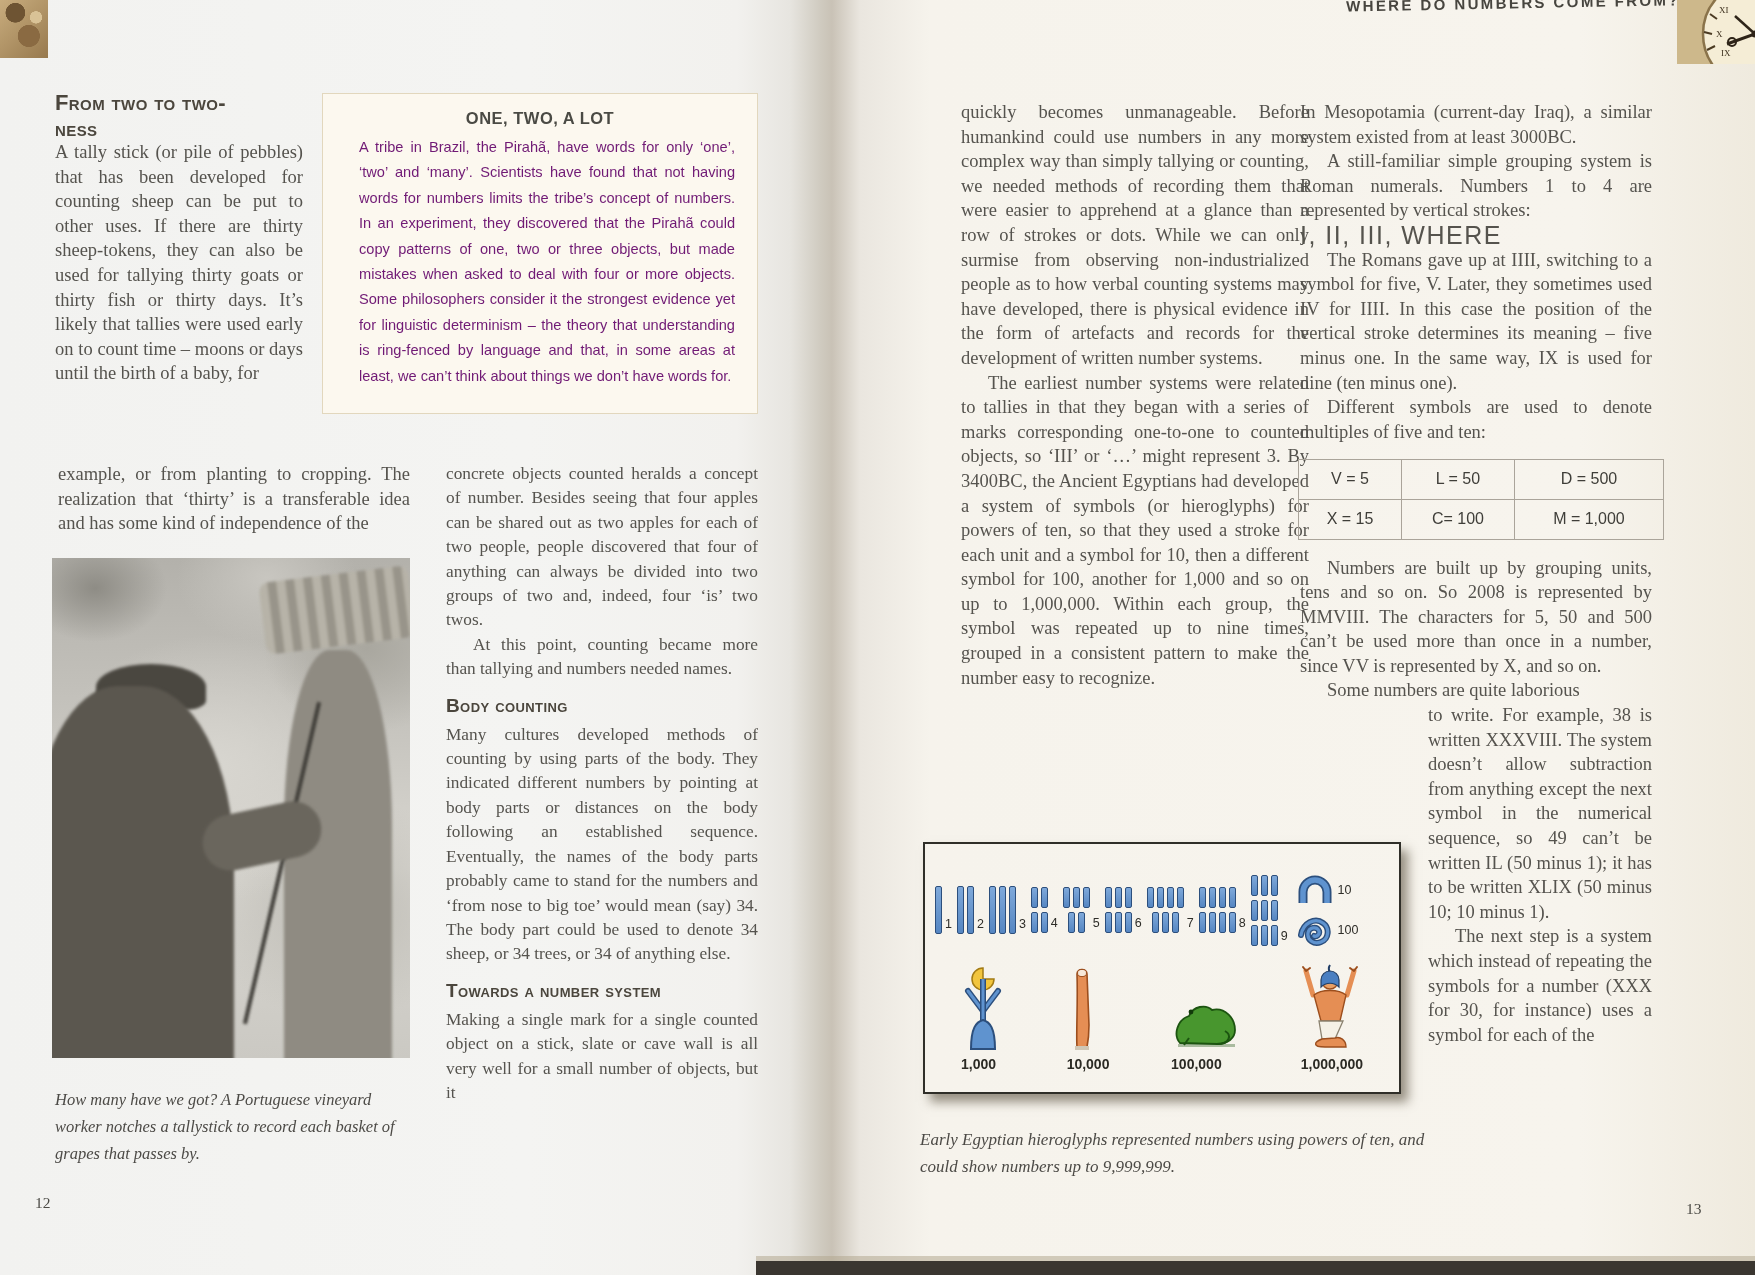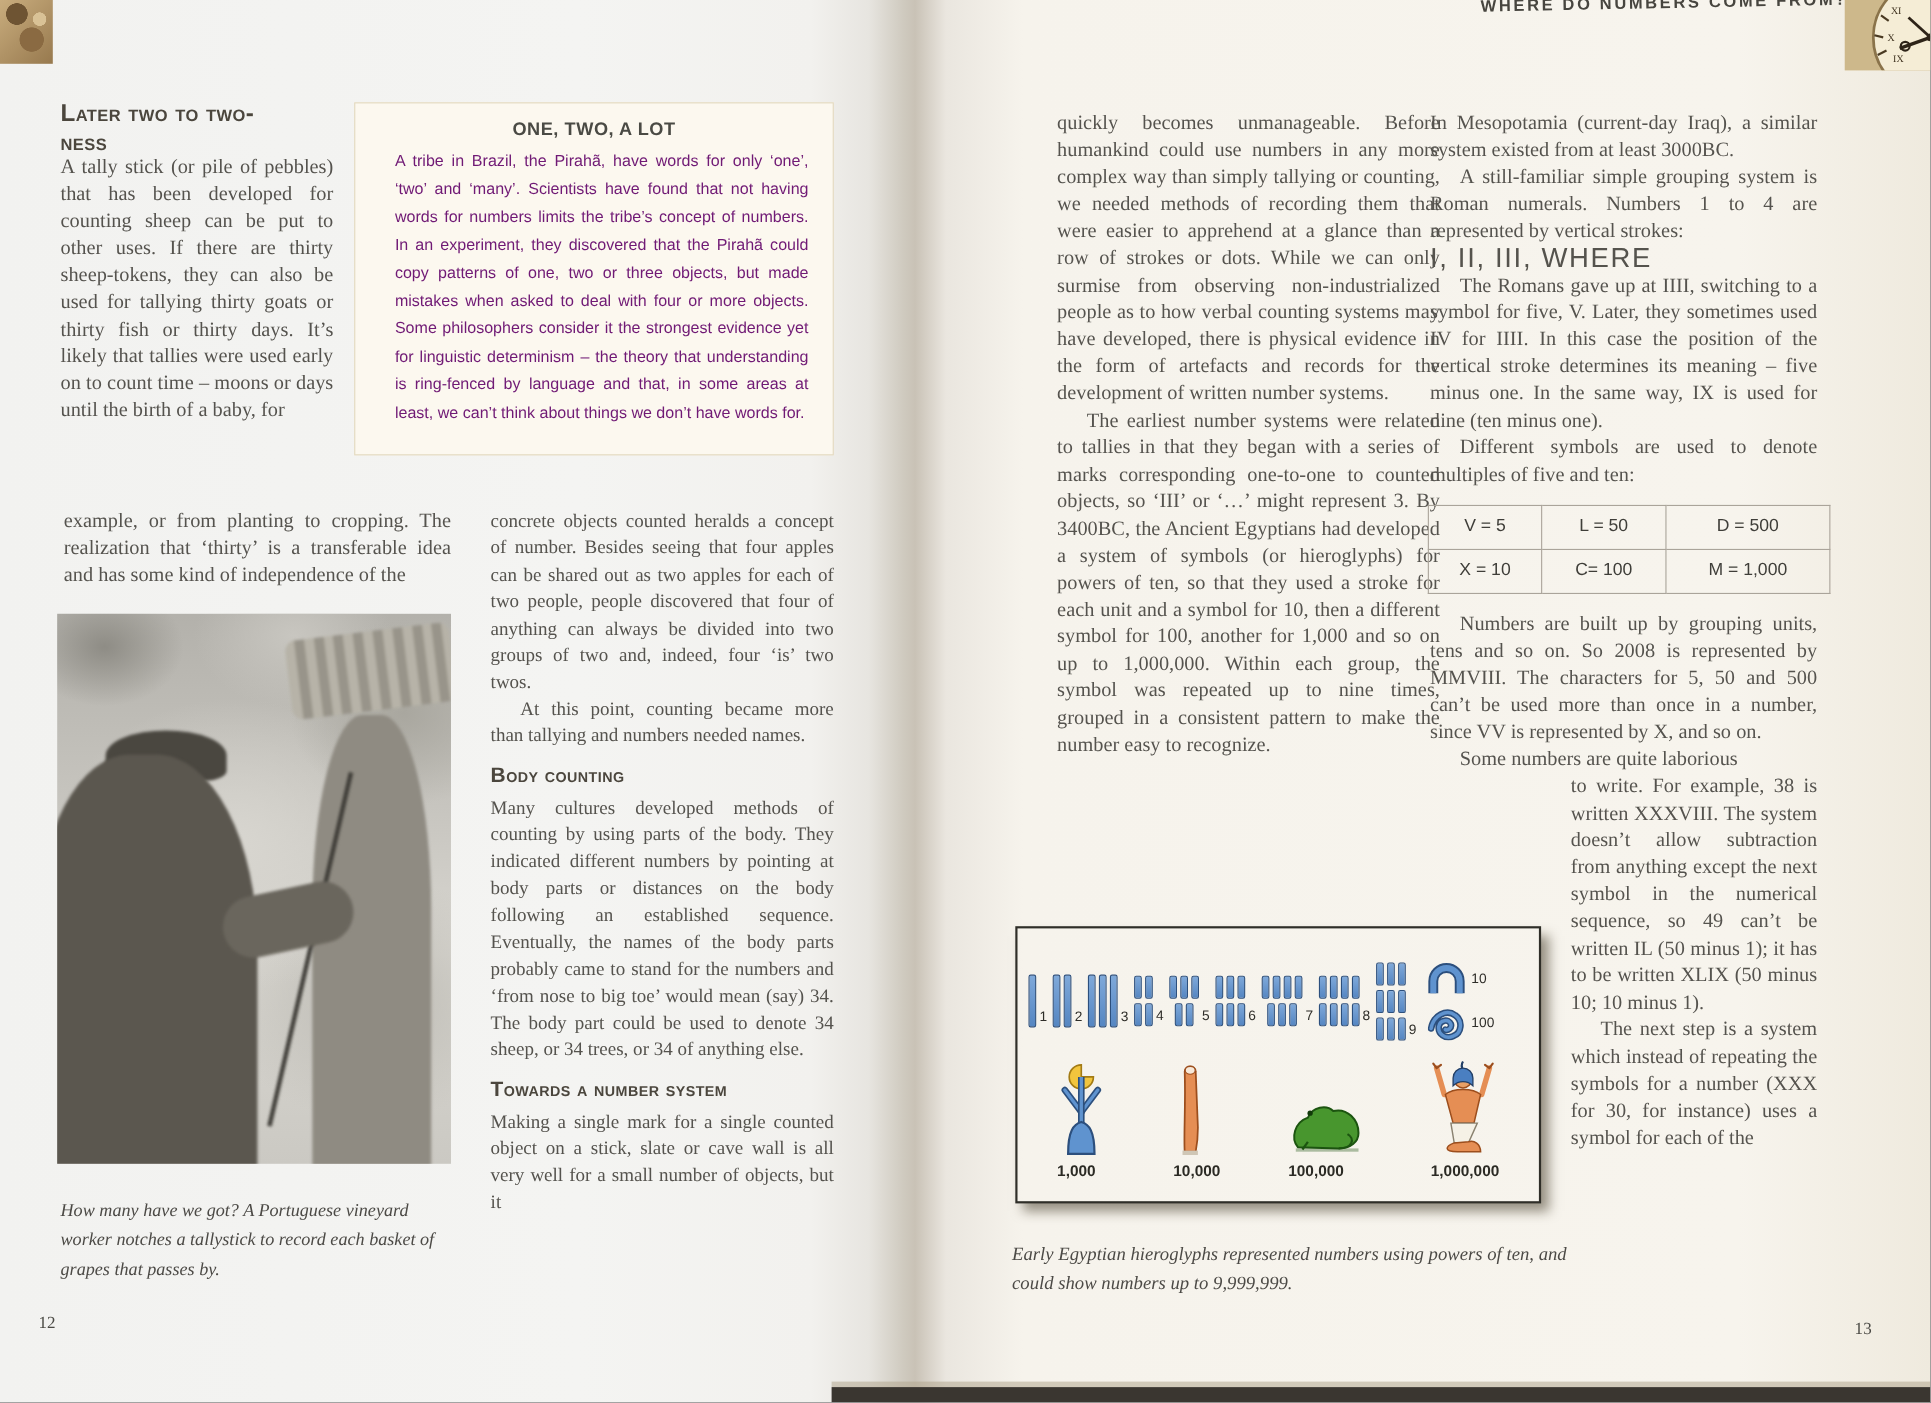--- a/index.html
+++ b/index.html
@@ -126,21 +126,21 @@
       <text x="42" y="13" font-family="Liberation Serif,serif" font-size="9" fill="#3c2f1c">XI</text>
       <text x="39" y="37" font-family="Liberation Serif,serif" font-size="9" fill="#3c2f1c">X</text>
       <text x="44" y="56" font-family="Liberation Serif,serif" font-size="9" fill="#3c2f1c">IX</text>
       <line x1="78" y1="34" x2="50" y2="44" stroke="#2e2418" stroke-width="3"></line>
       <line x1="78" y1="34" x2="58" y2="16" stroke="#2e2418" stroke-width="2.5"></line>
       <circle cx="55" cy="42" r="4" fill="none" stroke="#2e2418" stroke-width="2"></circle>
       <circle cx="78" cy="34" r="3.5" fill="#2e2418"></circle>
     </svg>
   </div>
 
-  <div class="abs lp-heading sc-head">Later two to two-ness</div>
+  <div class="abs lp-heading sc-head">From two to two-ness</div>
 
   <div class="abs lp-col1 body-text">
     <p>A tally stick (or pile of pebbles) that has been developed for counting sheep can be put to other uses. If there are thirty sheep-tokens, they can also be used for tallying thirty goats or thirty fish or thirty days. It’s likely that tallies were used early on to count time – moons or days until the birth of a baby, for</p>
   </div>
 
   <div class="abs info-box">
     <div class="box-title">ONE, TWO, A LOT</div>
     <div class="box-body">A tribe in Brazil, the Pirahã, have words for only ‘one’, ‘two’ and ‘many’. Scientists have found that not having words for numbers limits the tribe’s concept of numbers. In an experiment, they discovered that the Pirahã could copy patterns of one, two or three objects, but made mistakes when asked to deal with four or more objects. Some philosophers consider it the strongest evidence yet for linguistic determinism – the theory that understanding is ring-fenced by language and that, in some areas at least, we can’t think about things we don’t have words for.</div>
   </div>
 
@@ -182,21 +182,21 @@
     <p class="ind">The Romans gave up at IIII, switching to a symbol for five, V. Later, they sometimes used IV for IIII. In this case the position of the vertical stroke determines its meaning – five minus one. In the same way, IX is used for nine (ten minus one).</p>
     <p class="ind">Different symbols are used to denote multiples of five and ten:</p>
     <table class="roman">
         <tbody>
           <tr>
             <td>V = 5</td>
             <td>L = 50</td>
             <td>D = 500</td>
           </tr>
           <tr>
-            <td>X = 10</td>
+            <td>X = 15</td>
             <td>C= 100</td>
             <td>M = 1,000</td>
           </tr>
         </tbody>
       </table>
     <p class="ind">Numbers are built up by grouping units, tens and so on. So 2008 is represented by MMVIII. The characters for 5, 50 and 500 can’t be used more than once in a number, since VV is represented by X, and so on.</p>
     <p class="ind">Some numbers are quite laborious</p>
     <div class="narrow-block">
       <p>to write. For example, 38 is written XXXVIII. The system doesn’t allow subtraction from anything except the next symbol in the numerical sequence, so 49 can’t be written IL (50 minus 1); it has to be written XLIX (50 minus 10; 10 minus 1).</p>
       <p class="ind">The next step is a system which instead of repeating the symbols for a number (XXX for 30, for instance) uses a symbol for each of the</p>

